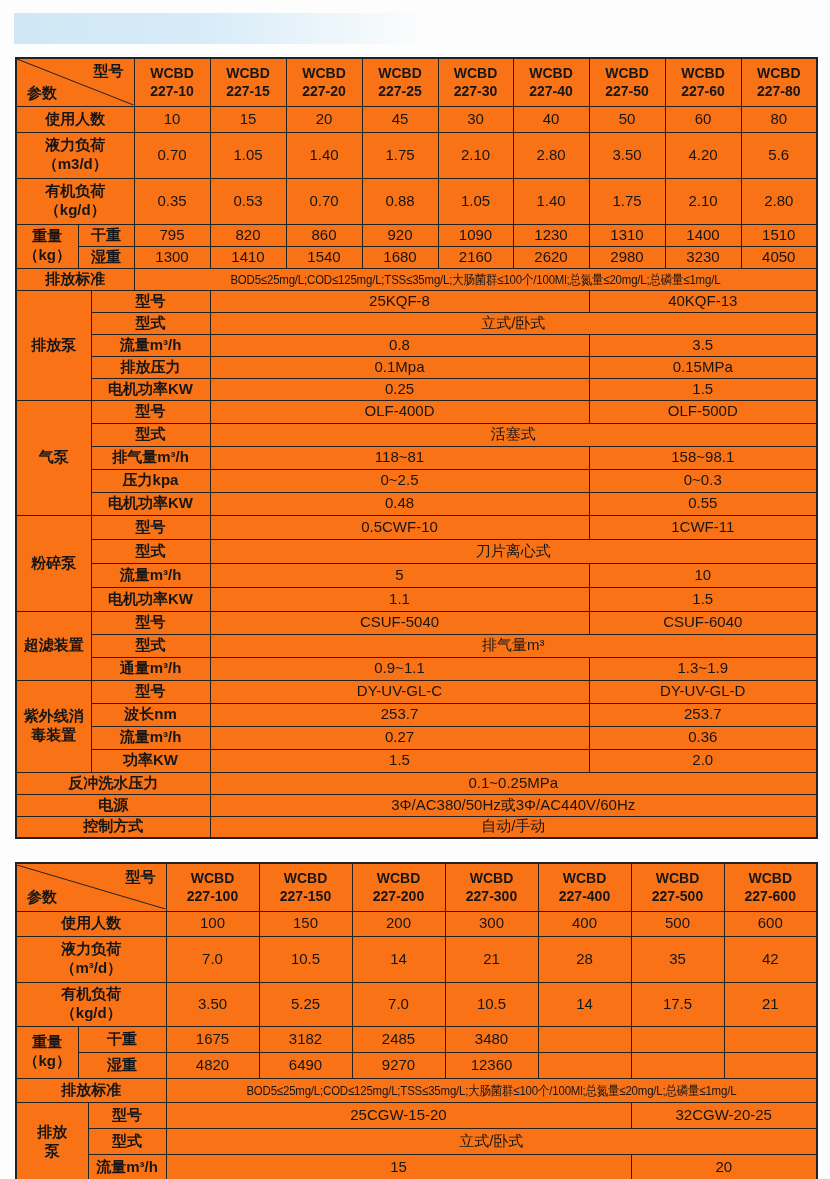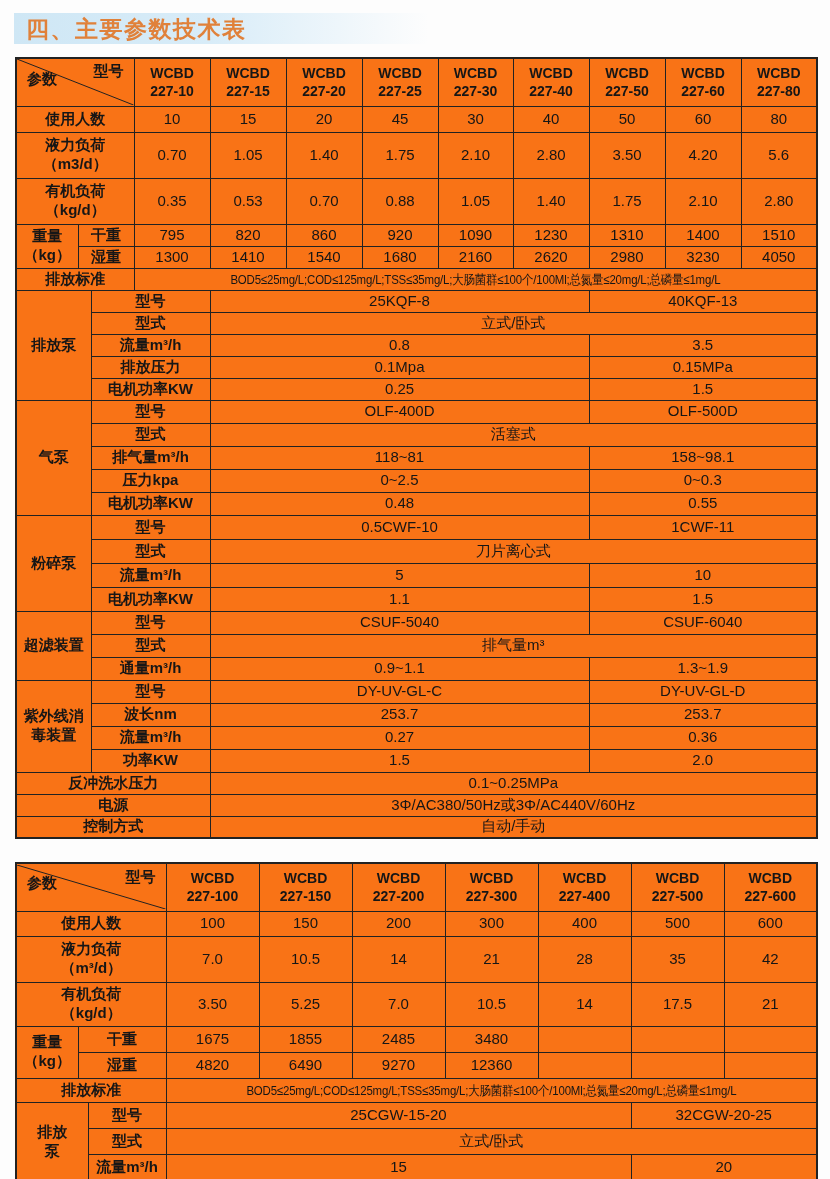--- a/index.html
+++ b/index.html
@@ -11,30 +11,29 @@
 table.spec{position:absolute;left:15px;border-collapse:collapse;table-layout:fixed;background:#f97316;border:2px solid #222}
 #table1{top:57px;width:801px}
 #table2{top:862px;width:801px}
 td{border:1px solid #222;text-align:center;vertical-align:middle;padding:0;font-size:15px;line-height:1.25;white-space:pre-line;overflow:hidden}
 .lab{font-weight:bold}
 .mh{font-size:14px;line-height:1.3;font-weight:bold}
 .squeeze{display:inline-block;white-space:nowrap;font-size:13px;letter-spacing:-0.2px;transform:scaleX(0.88);transform-origin:center}
 .corner-box{position:relative;width:100%;height:46px}
 #table2 .corner-box{height:44px}
 .corner-top{position:absolute;top:3px;right:10px;font-weight:bold}
-.corner-bottom{position:absolute;bottom:17px;left:10px;font-weight:bold}
+.corner-bottom{position:absolute;bottom:3px;left:10px;font-weight:bold}
 .diag{position:absolute;left:0;top:0;width:100%;height:100%;display:block}
 tr.r48{height:48px}tr.r46{height:46px}tr.r44{height:44px}tr.r28{height:28px}tr.r26{height:26px}tr.r25{height:25px}tr.r24{height:24px}tr.r23{height:23px}tr.r22{height:22px}
 </style>
 </head>
 <body>
 
 <div class="page">
   <div class="title-band"></div>
-  <div class="title">四、主要参数技术表</div>
 
   <table class="spec" id="table1">
     <colgroup>
       <col style="width:62px">
         <col style="width:13px">
         <col style="width:43px">
       <col style="width:76px">
         <col style="width:76px">
         <col style="width:76px">
         <col style="width:76px">
@@ -321,21 +320,21 @@
           <td>10.5</td>
           <td>14</td>
           <td>17.5</td>
           <td>21</td>
     </tr>
     <tr class="r26">
       <td rowspan="2" class="lab">重量
 （kg）</td>
       <td colspan="2" class="lab">干重</td>
       <td>1675</td>
-          <td>1855</td>
+          <td>3182</td>
           <td>2485</td>
           <td>3480</td>
           <td></td>
           <td></td>
           <td></td>
     </tr>
     <tr class="r26">
       <td colspan="2" class="lab">湿重</td>
       <td>4820</td>
           <td>6490</td>

